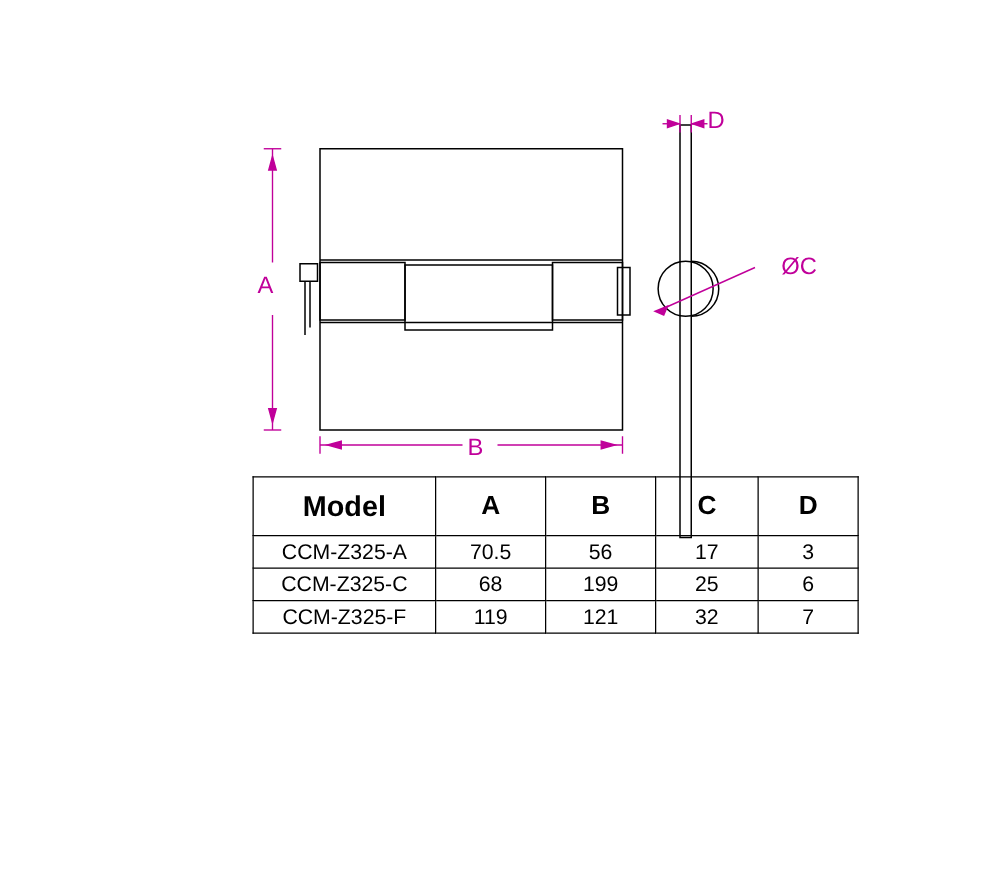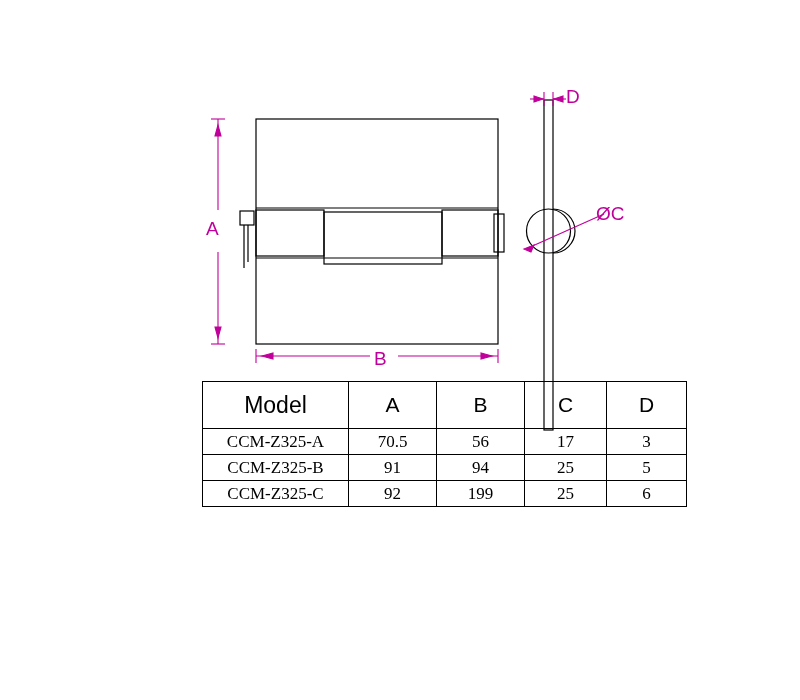--- a/index.html
+++ b/index.html
@@ -40,44 +40,44 @@
   #spec-table td, #spec-table th {
     border: 1px solid #000000;
     text-align: center;
     font-weight: normal;
     color: #000000;
     padding: 0;
   }
   #spec-table thead td {
     height: 46px;
     font-size: 21px;
+    font-weight: bold;
   }
   #spec-table thead td.hdr-model {
     font-size: 23px;
   }
   #spec-table tbody td {
     height: 25px;
     font-size: 17px;
-    font-family: Liberation Serif, serif;
   }
   .col-model { width: 146px; }
   .col-a { width: 88px; }
   .col-b { width: 88px; }
   .col-c { width: 82px; }
   .col-d { width: 80px; }
 
   .dim-label {
     position: absolute;
     color: #c0009a;
     font-size: 19px;
     font-family: "Liberation Sans", sans-serif;
   }
   #label-A { left: 206px; top: 218px; }
   #label-B { left: 374px; top: 348px; }
-  #label-C { left: 596px; top: 203px; }
+  #label-C { left: 625px; top: 203px; }
   #label-D { left: 566px; top: 86px; }
 </style>
 </head>
 <body>
 
 <div id="stage">
 
   <svg class="drawing" viewBox="0 0 800 700">
     <g fill="none" stroke="#000000" stroke-width="1.2">
 
@@ -158,29 +158,29 @@
     </thead>
     <tbody>
       <tr>
         <td>CCM-Z325-A</td>
         <td>70.5</td>
         <td>56</td>
         <td>17</td>
         <td>3</td>
       </tr>
       <tr>
-        <td>CCM-Z325-B</td>
-        <td>91</td>
-        <td>94</td>
-        <td>25</td>
-        <td>5</td>
-      </tr>
-      <tr>
         <td>CCM-Z325-C</td>
-        <td>92</td>
+        <td>68</td>
         <td>199</td>
         <td>25</td>
         <td>6</td>
+      </tr>
+      <tr>
+        <td>CCM-Z325-F</td>
+        <td>119</td>
+        <td>121</td>
+        <td>32</td>
+        <td>7</td>
       </tr>
     </tbody>
   </table>
 
 </div>
 
 </body></html>

